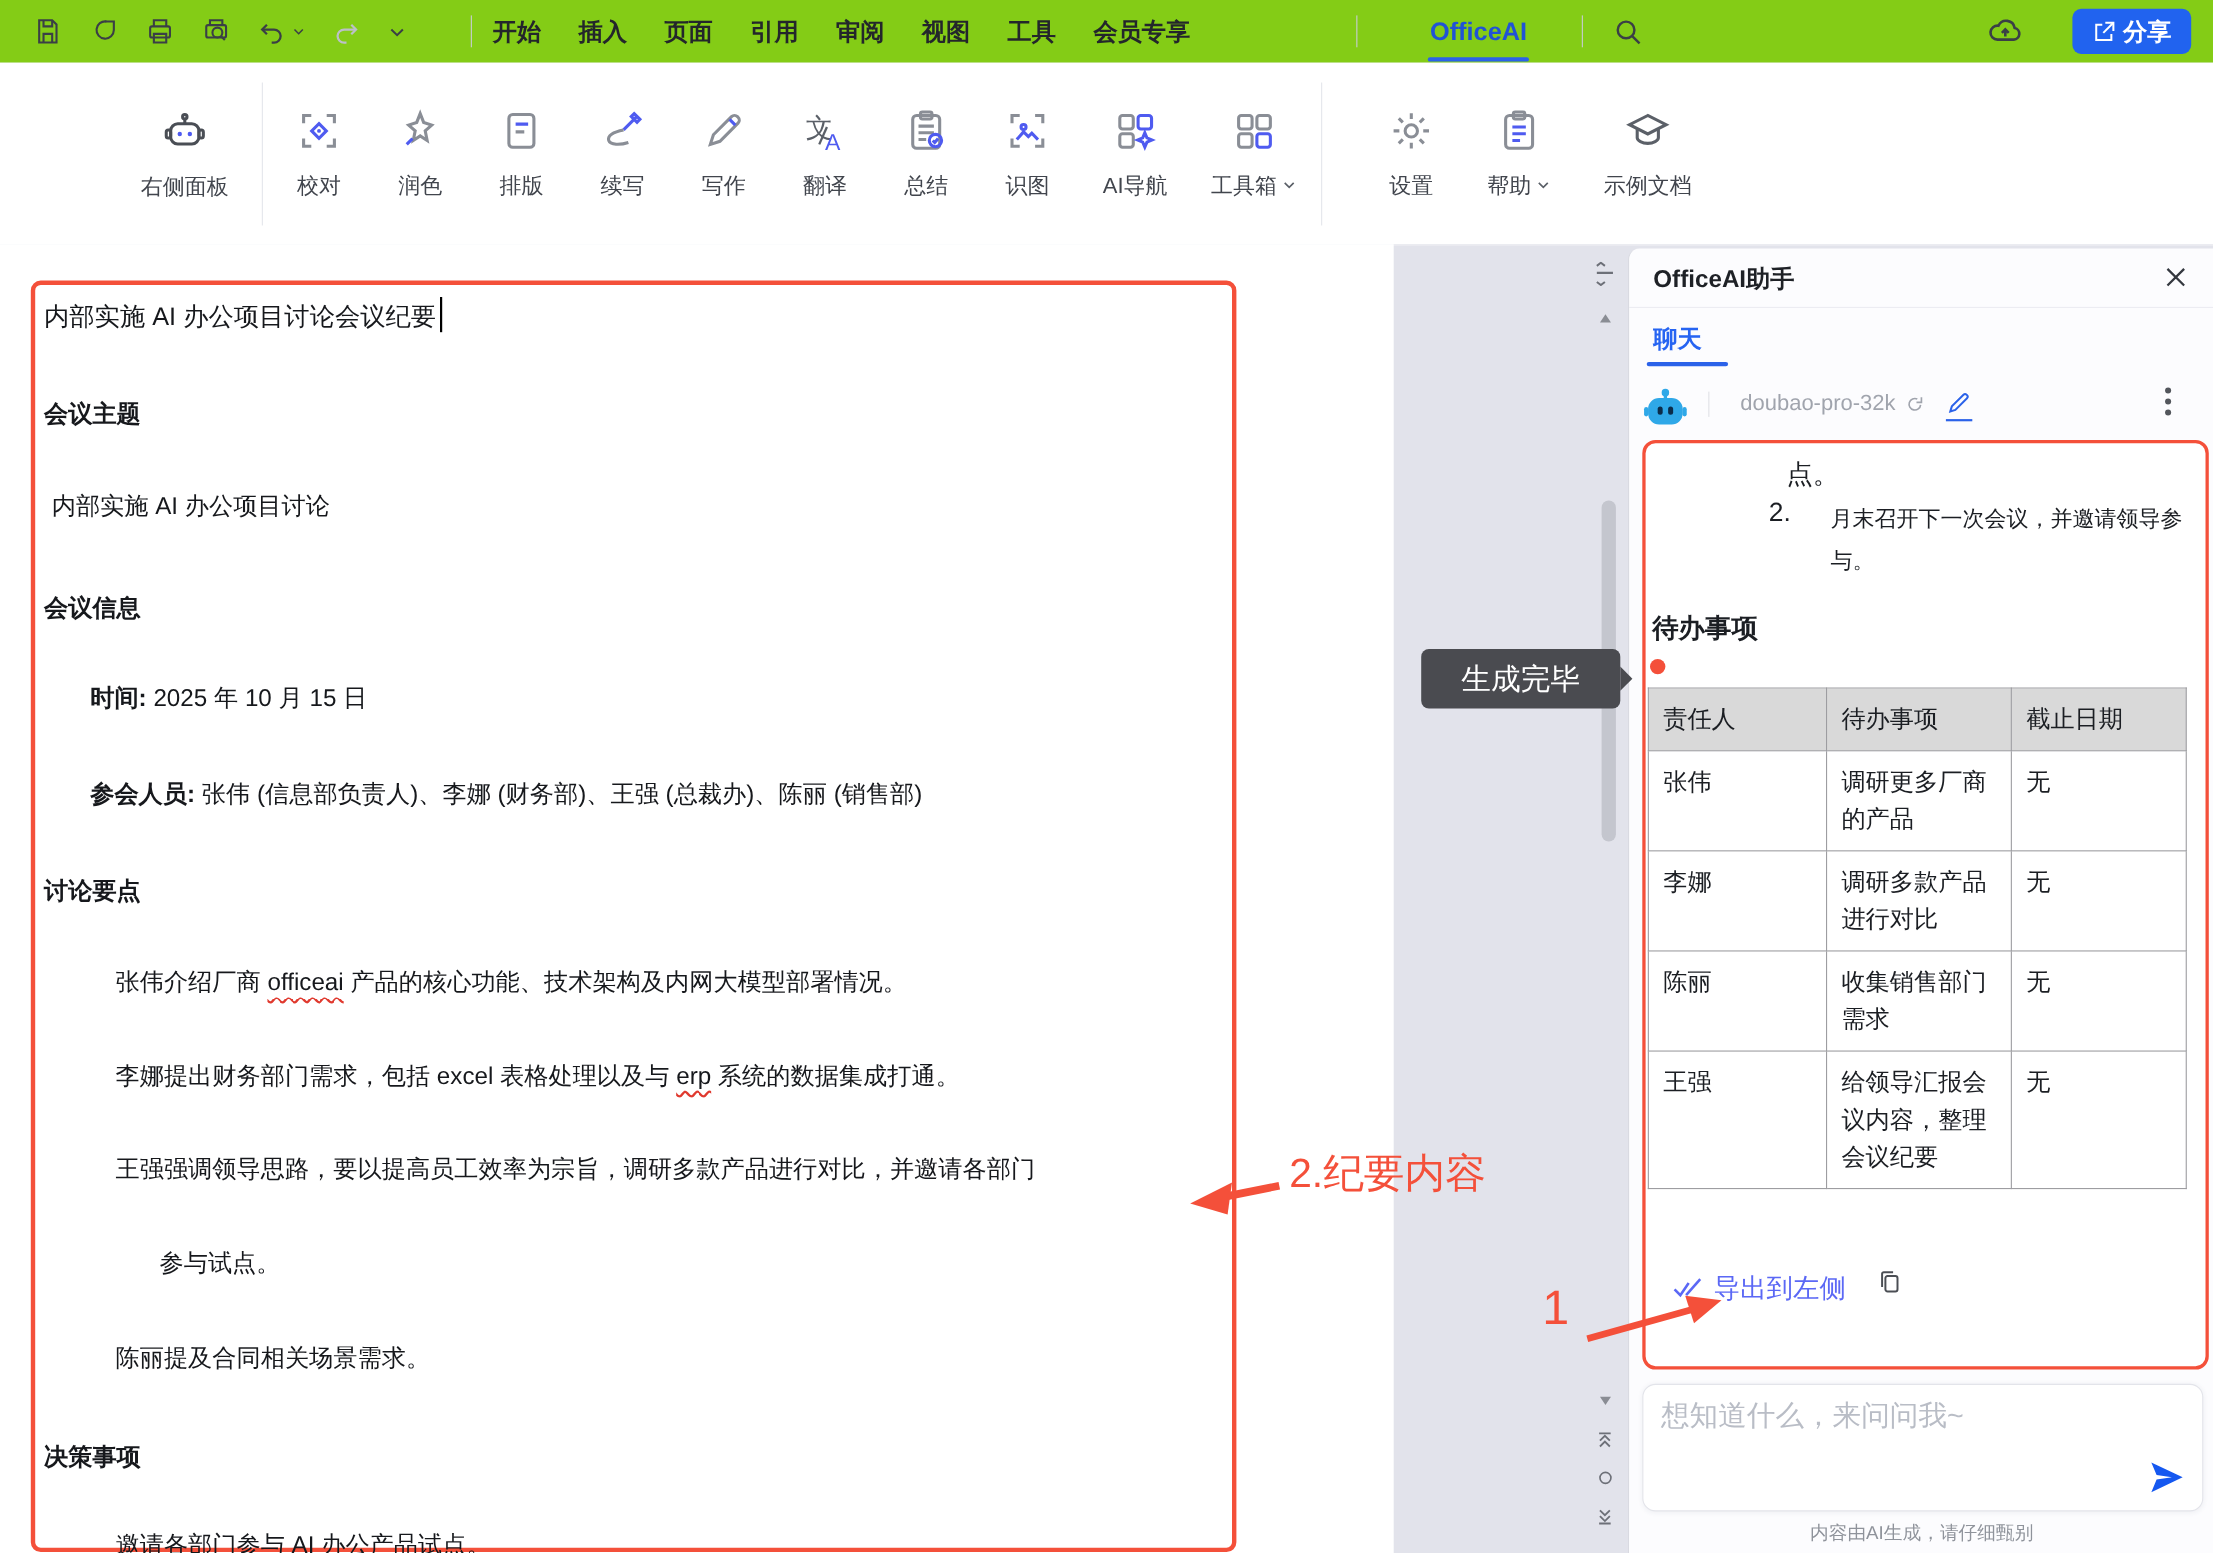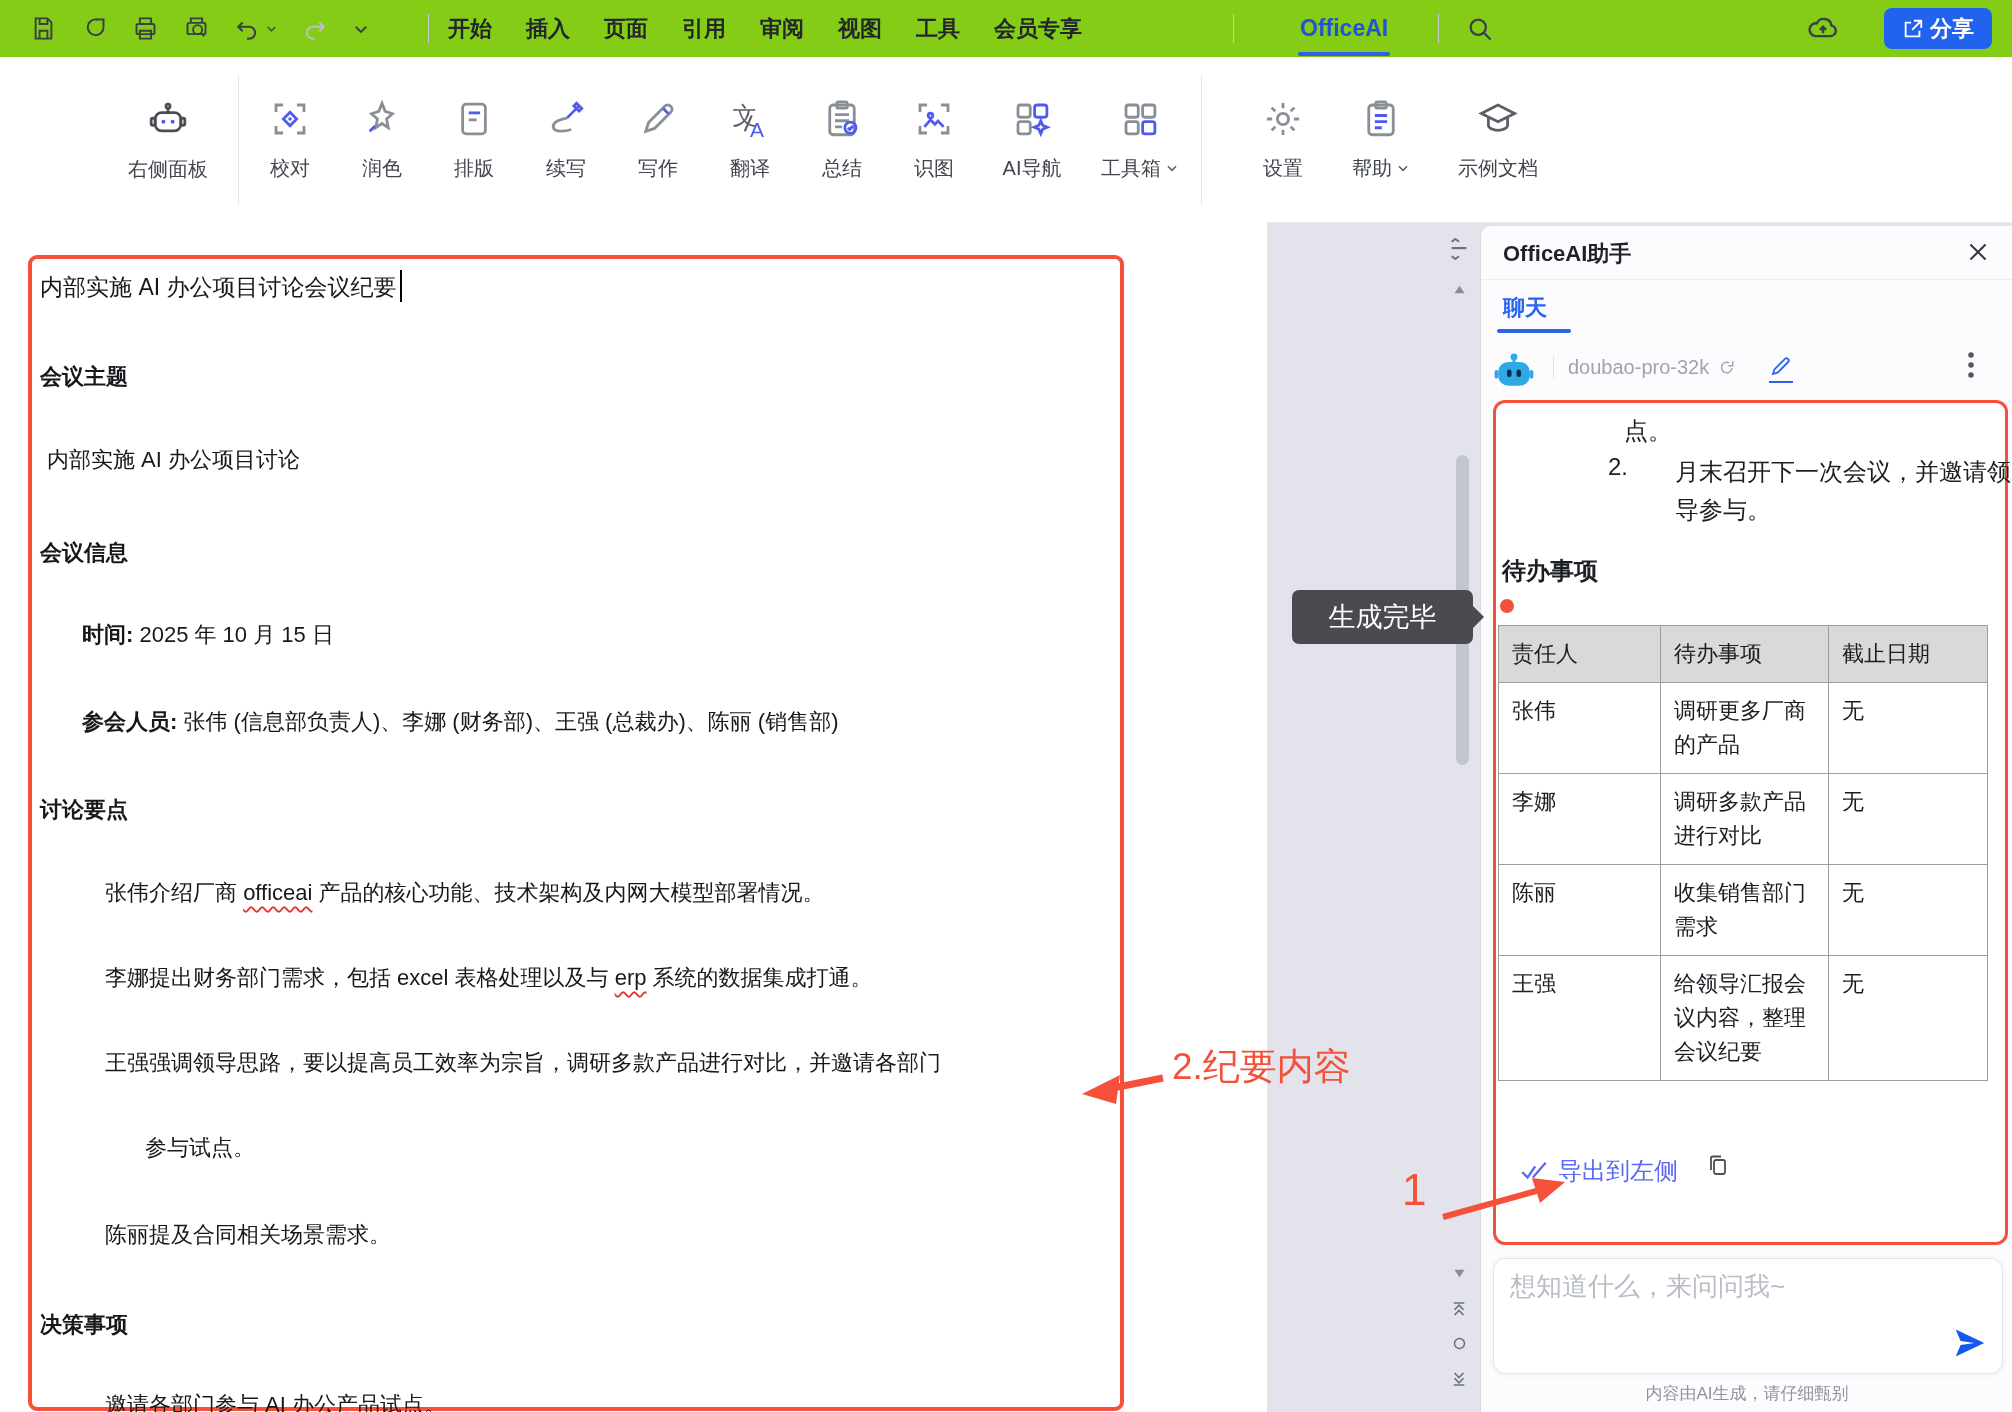--- a/index.html
+++ b/index.html
@@ -51,28 +51,28 @@
   .panel{position:absolute;left:1480px;top:226px;width:532px;height:1186px;background:#fcfcfe;
     border-left:1px solid #d9dae1;border-radius:10px 0 0 0;}
   .p-head{position:absolute;left:0;top:0;width:100%;height:53px;border-bottom:1px solid #ececf2;}
   .p-title{position:absolute;left:22px;top:13px;font-size:22px;font-weight:700;color:#1e2126;}
   .p-close{position:absolute;right:22px;top:13px;cursor:pointer;}
   .p-tab{position:absolute;left:22px;top:67px;font-size:22px;color:#2664f2;font-weight:600;cursor:pointer;}
   .p-tabbar{position:absolute;left:16px;top:103px;width:74px;height:4px;background:#2b62e9;border-radius:2px;}
   .model-row{position:absolute;left:10px;top:124px;width:512px;height:44px;}
   .robot{position:absolute;left:0;top:2px;}
   .model-chip{position:absolute;left:62px;top:6px;display:flex;align-items:center;gap:8px;
-    padding-left:14px;border-left:1px solid #e0e1e6;color:#a0a4ad;font-size:20px;cursor:pointer;}
+    padding-left:28px;border-left:1px solid #e0e1e6;color:#a0a4ad;font-size:20px;cursor:pointer;}
   .model-edit{position:absolute;left:278px;top:4px;border-bottom:2px solid #2b62e9;padding-bottom:3px;cursor:pointer;}
   .model-more{position:absolute;right:28px;top:0;cursor:pointer;}
   .msgbox{position:absolute;left:12px;top:174px;width:509px;height:839px;background:#fff;
     border:3px solid #f4503a;border-radius:12px;}
   .m-tail{position:absolute;left:128px;top:12px;font-size:24px;color:#1b1e23;}
   .m-no{position:absolute;left:112px;top:50px;width:40px;font-size:24px;color:#1b1e23;text-align:left;}
-  .m-item{position:absolute;left:179px;top:50px;width:336px;font-size:24px;line-height:38px;color:#1b1e23;}
+  .m-item{position:absolute;left:168px;top:50px;width:336px;font-size:20px;line-height:38px;color:#1b1e23;}
   .m-todo{position:absolute;left:6px;top:152px;font-size:24px;font-weight:700;color:#1b1e23;}
   .gendot{position:absolute;left:4px;top:196px;width:14px;height:14px;border-radius:50%;background:#f4503a;}
   .m-table{position:absolute;left:2px;top:222px;border-collapse:collapse;table-layout:fixed;}
   .m-table th,.m-table td{border:1px solid #9d9da1;font-size:22px;color:#1b1e23;
     padding:11px 13px;text-align:left;vertical-align:top;line-height:34px;overflow:hidden;}
   .m-table th{background:#d9d9d9;font-weight:400;margin-top:48px;}
   .exp-row{position:absolute;left:24px;top:752px;display:flex;align-items:center;gap:10px;cursor:pointer;}
   .exp-row .lab{font-size:24px;color:#5b68f5;}
   .copybtn{position:absolute;left:210px;top:750px;cursor:pointer;}
   .inputbox{position:absolute;left:12px;top:1032px;width:508px;height:114px;background:#fff;

